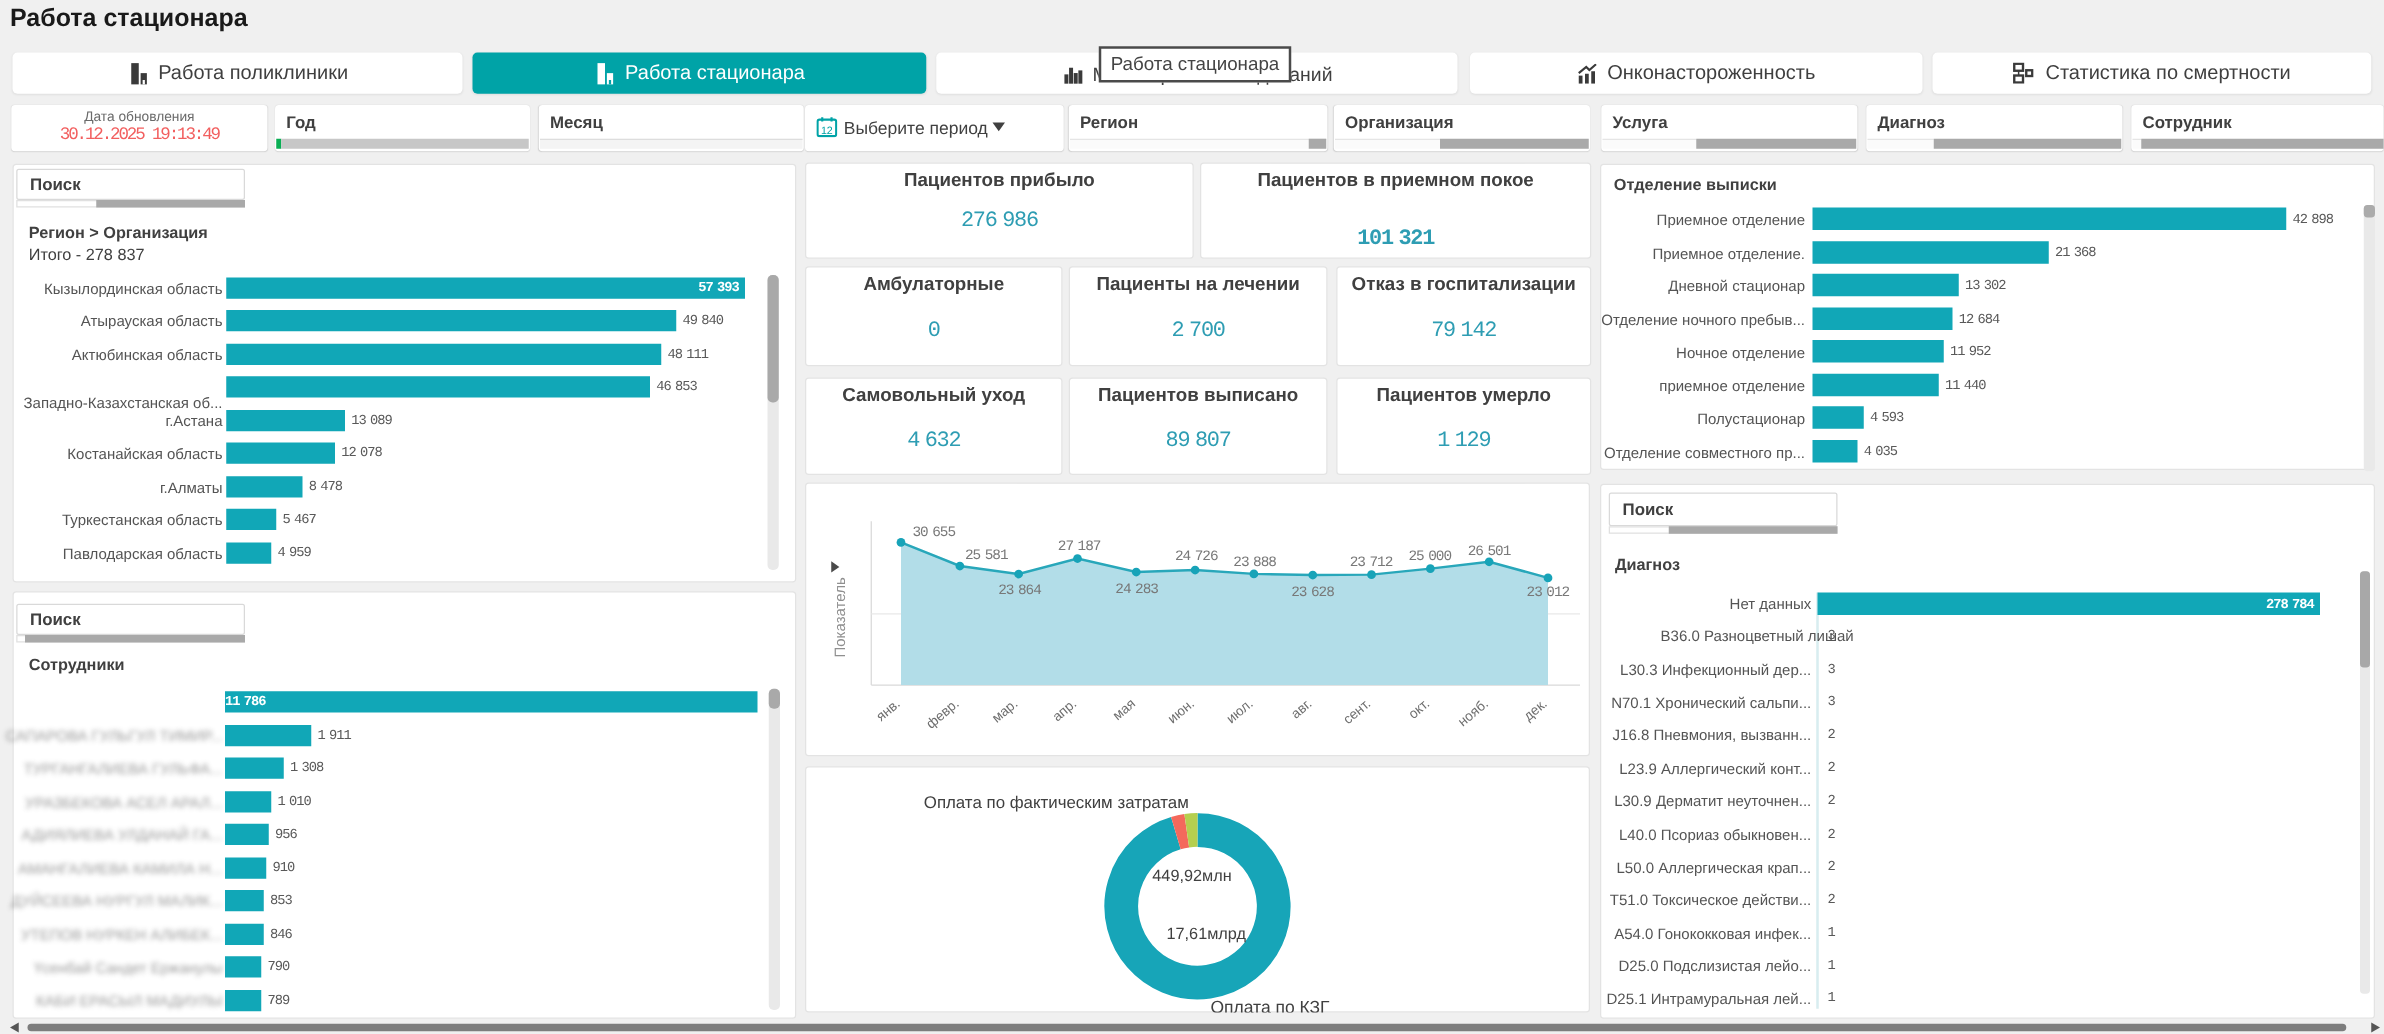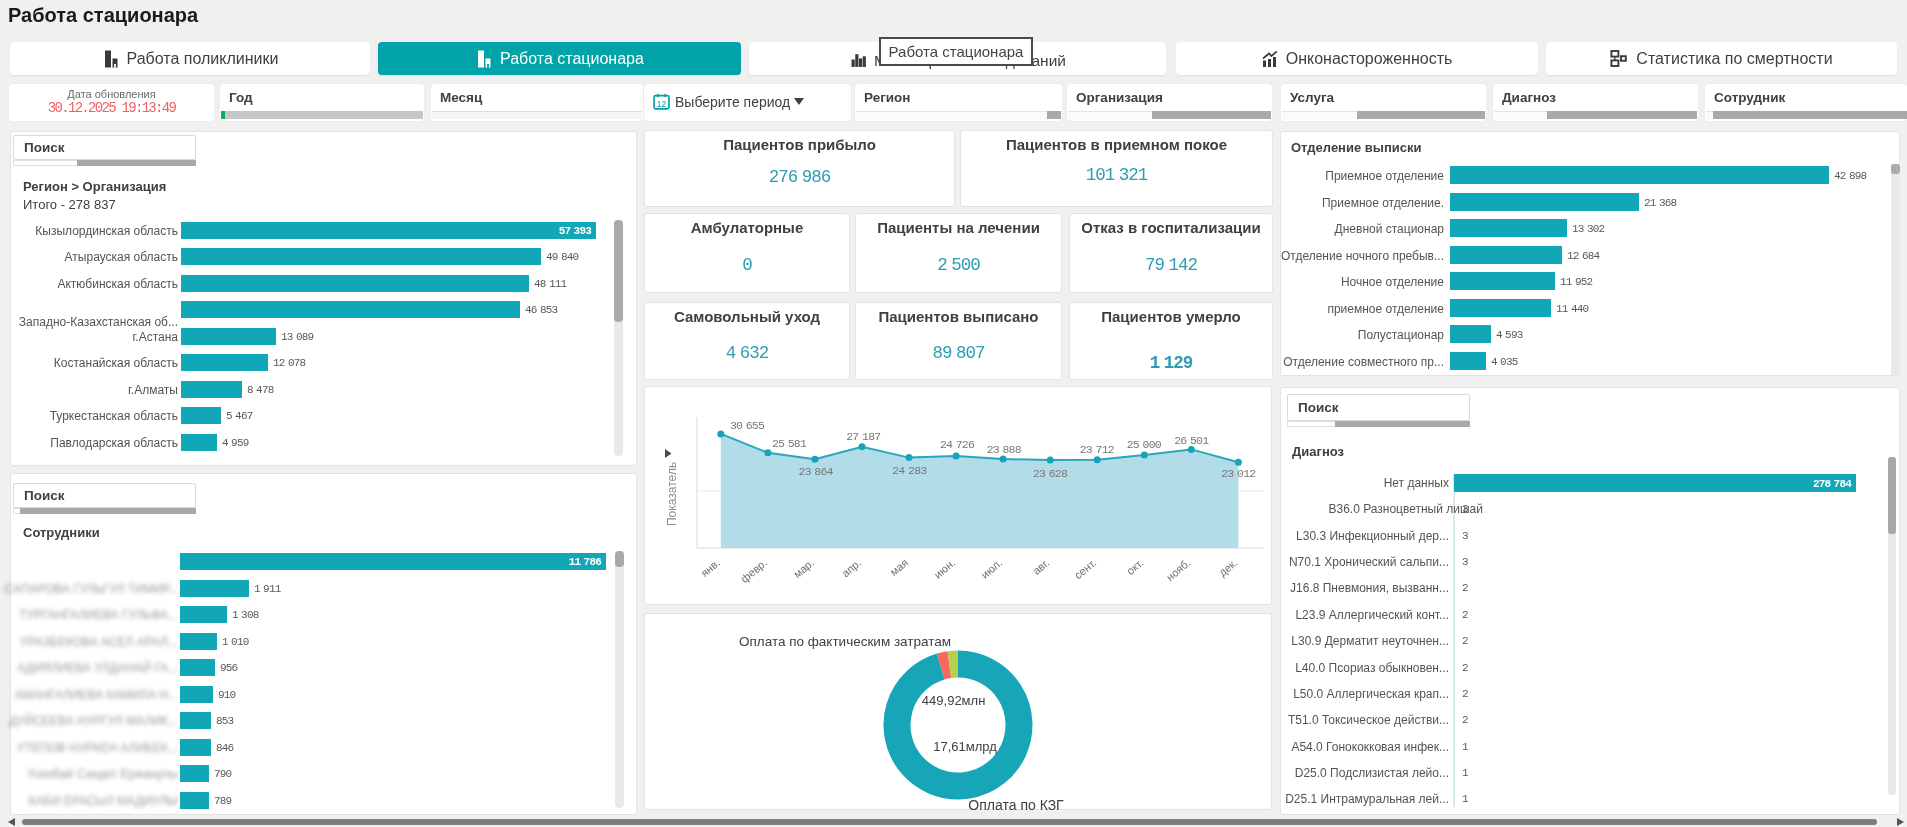--- a/index.html
+++ b/index.html
@@ -187,21 +187,21 @@
 <div class="searchbox" style="left:13px; top:483px; width:183px; height:25px;">
     <div class="stxt">Поиск</div>
   </div>
 <div class="abs" style="left:13px; top:508px; width:183px; height:6px; background:#fff; border:1px solid #e0e0e0;"></div>
 <div class="abs" style="left:20px; top:508px; width:176px; height:6px; background:#a9a9a9;"></div>
 <div class="abs" style="left:23px; top:523px;"><span class="title13">Сотрудники</span></div>
 <div class="abs" style="left:615px; top:551px; width:9px; height:257px; background:#e9e9e9; border-radius:4px;"></div>
 <div class="abs" style="left:615px; top:551px; width:9px; height:16px; background:#a9a9a9; border-radius:4px;"></div>
 
 <div class="bar" style="left:180px; top:553px; width:426px;"></div>
-<div class="num" style="position:absolute; left:180px; width:421px; top:556px; text-align:right; color:#fff; font-weight:bold;">11 786</div>
+<div class="num" style="position:absolute; left:180px; width:421px; top:556px; color:#fff; font-weight:bold;">11 786</div>
 <div class="blabel blur" style="left:0; width:178px; top:582px;">САПАРОВА ГУЛЬГУЛ ТИМИР...</div>
 <div class="bar" style="left:180px; top:580px; width:69px;"></div>
 <div class="num" style="position:absolute; left:254px; top:583px;">1 911</div>
 <div class="blabel blur" style="left:0; width:178px; top:608px;">ТУРГАНГАЛИЕВА ГУЛЬФА...</div>
 <div class="bar" style="left:180px; top:606px; width:47px;"></div>
 <div class="num" style="position:absolute; left:232px; top:609px;">1 308</div>
 <div class="blabel blur" style="left:0; width:178px; top:635px;">УРАЗБЕКОВА АСЕЛ АРАЛ...</div>
 <div class="bar" style="left:180px; top:633px; width:37px;"></div>
 <div class="num" style="position:absolute; left:222px; top:636px;">1 010</div>
 <div class="blabel blur" style="left:0; width:178px; top:661px;">АДИЯЛИЕВА УЛДАНАЙ ГА...</div>
@@ -222,45 +222,45 @@
 <div class="blabel blur" style="left:0; width:178px; top:794px;">КАБИ ЕРАСЫЛ МАДИУЛЫ</div>
 <div class="bar" style="left:180px; top:792px; width:29px;"></div>
 <div class="num" style="position:absolute; left:214px; top:795px;">789</div>
 
 <div class="kpi" style="left:644px; top:130px; width:311px; height:77px;">
   <div class="kt">Пациентов прибыло</div>
   <div class="kv" style="margin-top:14px;">276 986</div>
 </div>
 <div class="kpi" style="left:960px; top:130px; width:313px; height:77px;">
   <div class="kt">Пациентов в приемном покое</div>
-  <div class="kv" style="margin-top:12px;">101 321</div>
+  <div class="kv" style="margin-top:28px;font-weight:bold;">101 321</div>
 </div>
 <div class="kpi" style="left:644px; top:213px; width:206px; height:80px;">
   <div class="kt">Амбулаторные</div>
   <div class="kv" style="margin-top:19px;">0</div>
 </div>
 <div class="kpi" style="left:855px; top:213px; width:207px; height:80px;">
   <div class="kt">Пациенты на лечении</div>
-  <div class="kv" style="margin-top:19px;">2 500</div>
+  <div class="kv" style="margin-top:19px;">2 700</div>
 </div>
 <div class="kpi" style="left:1069px; top:213px; width:204px; height:80px;">
   <div class="kt">Отказ в госпитализации</div>
   <div class="kv" style="margin-top:19px;">79 142</div>
 </div>
 <div class="kpi" style="left:644px; top:302px; width:206px; height:78px;">
   <div class="kt">Самовольный уход</div>
   <div class="kv" style="margin-top:18px;">4 632</div>
 </div>
 <div class="kpi" style="left:855px; top:302px; width:207px; height:78px;">
   <div class="kt">Пациентов выписано</div>
   <div class="kv" style="margin-top:18px;">89 807</div>
 </div>
 <div class="kpi" style="left:1069px; top:302px; width:204px; height:78px;">
   <div class="kt">Пациентов умерло</div>
-  <div class="kv" style="margin-top:28px;font-weight:bold;">1 129</div>
+  <div class="kv" style="margin-top:18px;">1 129</div>
 </div>
 
 <div class="panel" style="left:644px; top:386px; width:628px; height:219px;"></div>
 <svg class="abs" style="left:644px; top:386px;" width="637" height="219">
   <line x1="53" y1="31" x2="53" y2="162" stroke="#d9d9d9" stroke-width="1"></line>
   <line x1="53" y1="105" x2="620" y2="105" stroke="#e8e8e8" stroke-width="1"></line>
   <line x1="53" y1="162" x2="620" y2="162" stroke="#d9d9d9" stroke-width="1"></line>
   <polygon points="76.8,47.9 123.9,66.8 170.9,73.2 218,60.8 265,71.6 312.1,70 359.1,73.1 406.2,74 453.2,73.7 500.3,68.9 547.3,63.4 594.4,76.3 594.4,162 76.8,162" fill="#b2dde8"></polygon>
   <polyline points="76.8,47.9 123.9,66.8 170.9,73.2 218,60.8 265,71.6 312.1,70 359.1,73.1 406.2,74 453.2,73.7 500.3,68.9 547.3,63.4 594.4,76.3" fill="none" stroke="#28a7ba" stroke-width="2"></polyline>
   <g fill="#17a3b8">

